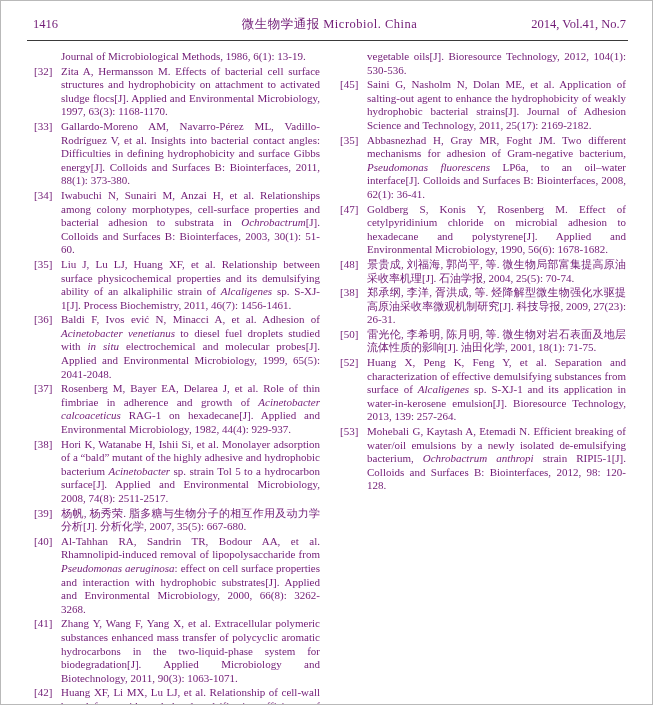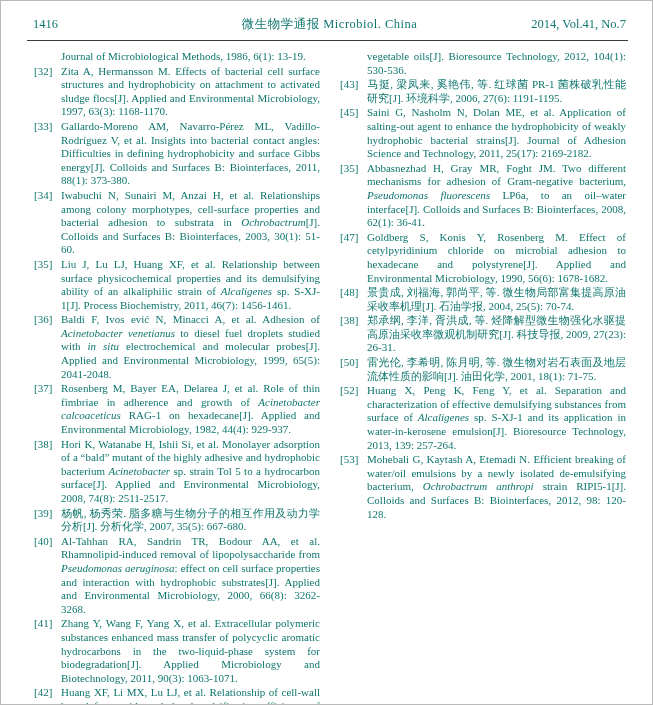--- a/index.html
+++ b/index.html
@@ -4,21 +4,21 @@
 <style>
   html, body { margin: 0; padding: 0; background: #e9e9e9; }
   .page {
     position: relative;
     width: 653px;
     height: 705px;
     box-sizing: border-box;
     background: #ffffff;
     border: 1px solid #b9b9b9;
     font-family: "Liberation Serif", "DejaVu Serif", serif;
-    color: #0f766e;
+    color: #701a75;
     overflow: hidden;
   }
   .page-header {
     display: grid;
     grid-template-columns: 1fr auto 1fr;
     align-items: baseline;
     margin: 15px 26px 0 32px;
     font-size: 12.5px;
   }
   .page-header .pg-num { justify-self: start; }
@@ -76,21 +76,20 @@
         <div class="ref"><span class="ref-num">[36]</span><span class="ref-text"><span>Baldi F, Ivos ević N, Minacci A, et al. Adhesion of </span><i>Acinetobacter venetianus</i><span> to diesel fuel droplets studied with </span><i>in situ</i><span> electrochemical and molecular probes[J]. Applied and Environmental Microbiology, 1999, 65(5): 2041-2048.</span></span></div>
         <div class="ref"><span class="ref-num">[37]</span><span class="ref-text"><span>Rosenberg M, Bayer EA, Delarea J, et al. Role of thin fimbriae in adherence and growth of </span><i>Acinetobacter calcoaceticus</i><span> RAG-1 on hexadecane[J]. Applied and Environmental Microbiology, 1982, 44(4): 929-937.</span></span></div>
         <div class="ref"><span class="ref-num">[38]</span><span class="ref-text"><span>Hori K, Watanabe H, Ishii Si, et al. Monolayer adsorption of a “bald” mutant of the highly adhesive and hydrophobic bacterium </span><i>Acinetobacter</i><span> sp. strain Tol 5 to a hydrocarbon surface[J]. Applied and Environmental Microbiology, 2008, 74(8): 2511-2517.</span></span></div>
         <div class="ref"><span class="ref-num">[39]</span><span class="ref-text"><span>杨帆, 杨秀荣. 脂多糖与生物分子的相互作用及动力学分析[J]. 分析化学, 2007, 35(5): 667-680.</span></span></div>
         <div class="ref"><span class="ref-num">[40]</span><span class="ref-text"><span>Al-Tahhan RA, Sandrin TR, Bodour AA, et al. Rhamnolipid-induced removal of lipopolysaccharide from </span><i>Pseudomonas aeruginosa</i><span>: effect on cell surface properties and interaction with hydrophobic substrates[J]. Applied and Environmental Microbiology, 2000, 66(8): 3262-3268.</span></span></div>
         <div class="ref"><span class="ref-num">[41]</span><span class="ref-text"><span>Zhang Y, Wang F, Yang X, et al. Extracellular polymeric substances enhanced mass transfer of polycyclic aromatic hydrocarbons in the two-liquid-phase system for biodegradation[J]. Applied Microbiology and Biotechnology, 2011, 90(3): 1063-1071.</span></span></div>
         <div class="ref"><span class="ref-num">[42]</span><span class="ref-text"><span>Huang XF, Li MX, Lu LJ, et al. Relationship of cell-wall bound fatty acids and the demulsification efficiency of demulsifying bacteria </span></span></div>
       </div>
     <div class="col" id="col-right">
         <div class="ref cont"><span class="ref-text"><span>vegetable oils[J]. Bioresource Technology, 2012, 104(1): 530-536.</span></span></div>
-        <div class="ref"><span class="ref-num">[43]</span><span class="ref-text"><span>马挺, 梁凤来, 奚艳伟, 等. 红球菌 PR-1 菌株破乳性能研究[J]. 环境科学, 2006, 27(6): 1191-1195.</span></span></div>
         <div class="ref"><span class="ref-num">[45]</span><span class="ref-text"><span>Saini G, Nasholm N, Dolan ME, et al. Application of salting-out agent to enhance the hydrophobicity of weakly hydrophobic bacterial strains[J]. Journal of Adhesion Science and Technology, 2011, 25(17): 2169-2182.</span></span></div>
         <div class="ref"><span class="ref-num">[35]</span><span class="ref-text"><span>Abbasnezhad H, Gray MR, Foght JM. Two different mechanisms for adhesion of Gram-negative bacterium, </span><i>Pseudomonas fluorescens</i><span> LP6a, to an oil–water interface[J]. Colloids and Surfaces B: Biointerfaces, 2008, 62(1): 36-41.</span></span></div>
         <div class="ref"><span class="ref-num">[47]</span><span class="ref-text"><span>Goldberg S, Konis Y, Rosenberg M. Effect of cetylpyridinium chloride on microbial adhesion to hexadecane and polystyrene[J]. Applied and Environmental Microbiology, 1990, 56(6): 1678-1682.</span></span></div>
         <div class="ref"><span class="ref-num">[48]</span><span class="ref-text"><span>景贵成, 刘福海, 郭尚平, 等. 微生物局部富集提高原油采收率机理[J]. 石油学报, 2004, 25(5): 70-74.</span></span></div>
         <div class="ref"><span class="ref-num">[38]</span><span class="ref-text"><span>郑承纲, 李洋, 胥洪成, 等. 烃降解型微生物强化水驱提高原油采收率微观机制研究[J]. 科技导报, 2009, 27(23): 26-31.</span></span></div>
         <div class="ref"><span class="ref-num">[50]</span><span class="ref-text"><span>雷光伦, 李希明, 陈月明, 等. 微生物对岩石表面及地层流体性质的影响[J]. 油田化学, 2001, 18(1): 71-75.</span></span></div>
         <div class="ref"><span class="ref-num">[52]</span><span class="ref-text"><span>Huang X, Peng K, Feng Y, et al. Separation and characterization of effective demulsifying substances from surface of </span><i>Alcaligenes</i><span> sp. S-XJ-1 and its application in water-in-kerosene emulsion[J]. Bioresource Technology, 2013, 139: 257-264.</span></span></div>
         <div class="ref"><span class="ref-num">[53]</span><span class="ref-text"><span>Mohebali G, Kaytash A, Etemadi N. Efficient breaking of water/oil emulsions by a newly isolated de-emulsifying bacterium, </span><i>Ochrobactrum anthropi</i><span> strain RIPI5-1[J]. Colloids and Surfaces B: Biointerfaces, 2012, 98: 120-128.</span></span></div>
       </div>
   </main>

